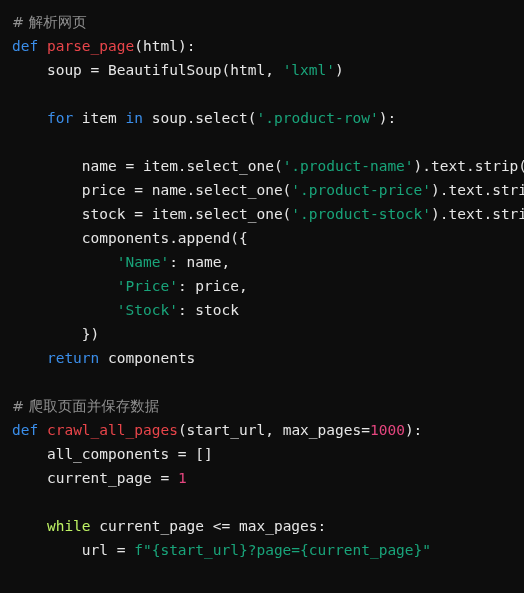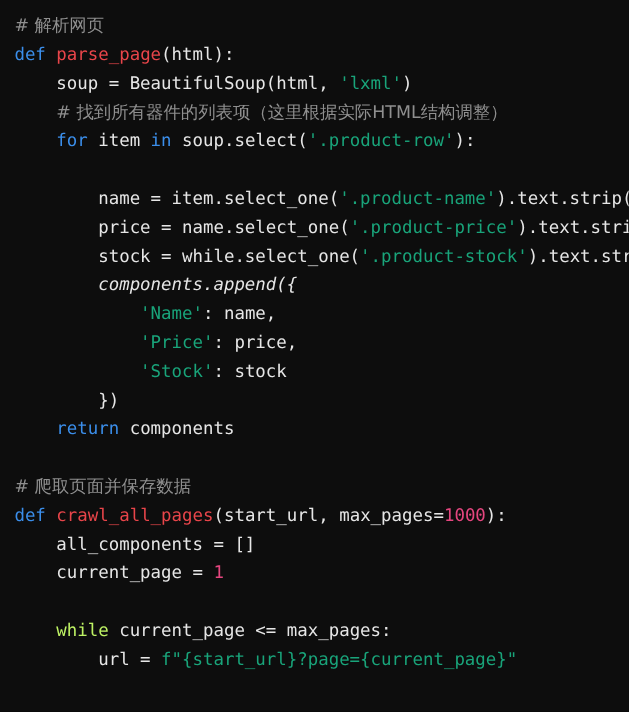--- a/index.html
+++ b/index.html
@@ -47,27 +47,27 @@
   .cjk { font-family: "DejaVu Sans", "Liberation Sans", sans-serif; }
 </style>
 </head>
 <body>
 
 <div id="app" style="background: rgb(13, 13, 13);">
   <div id="code" style="font-size: 14.5px;">
       <div class="line"><span class="tok-comment cjk" style="color: rgb(143, 143, 143);"># 解析网页</span></div>
       <div class="line"><span class="tok-keyword" style="color: rgb(59, 142, 234);">def</span><span class="tok-plain" style="color: rgb(230, 230, 230);"> </span><span class="tok-func">parse_page</span><span class="tok-plain" style="color: rgb(230, 230, 230);">(html):</span></div>
       <div class="line"><span class="tok-plain" style="color: rgb(230, 230, 230);">    soup = BeautifulSoup(html, </span><span class="tok-string" style="color: rgb(25, 164, 122);">'lxml'</span><span class="tok-plain" style="color: rgb(230, 230, 230);">)</span></div>
-      <div class="line"><span class="tok-plain" style="color: rgb(230, 230, 230);">    </span><span class="tok-comment cjk" style="color: rgb(143, 143, 143);"># 找到所有器件的列表项（这里根据实际HTML结构调整）</span></div>
+      <div class="line"><span class="tok-plain" style="color: rgb(230, 230, 230);">    </span></div>
       <div class="line"><span class="tok-plain" style="color: rgb(230, 230, 230);">    </span><span class="tok-keyword" style="color: rgb(59, 142, 234);">for</span><span class="tok-plain" style="color: rgb(230, 230, 230);"> item </span><span class="tok-keyword" style="color: rgb(59, 142, 234);">in</span><span class="tok-plain" style="color: rgb(230, 230, 230);"> soup.select(</span><span class="tok-string" style="color: rgb(25, 164, 122);">'.product-row'</span><span class="tok-plain" style="color: rgb(230, 230, 230);">):</span></div>
       <div class="line"><span class="tok-plain" style="color: rgb(230, 230, 230);">        </span></div>
       <div class="line"><span class="tok-plain" style="color: rgb(230, 230, 230);">        name = item.select_one(</span><span class="tok-string" style="color: rgb(25, 164, 122);">'.product-name'</span><span class="tok-plain" style="color: rgb(230, 230, 230);">).text.strip()</span></div>
       <div class="line"><span class="tok-plain" style="color: rgb(230, 230, 230);">        price = name.select_one(</span><span class="tok-string" style="color: rgb(25, 164, 122);">'.product-price'</span><span class="tok-plain" style="color: rgb(230, 230, 230);">).text.strip()</span></div>
-      <div class="line"><span class="tok-plain" style="color: rgb(230, 230, 230);">        stock = while.select_one(</span><span class="tok-string" style="color: rgb(25, 164, 122);">'.product-stock'</span><span class="tok-plain" style="color: rgb(230, 230, 230);">).text.strip()</span></div>
-      <div class="line"><span class="tok-plain" style="color: rgb(230, 230, 230); font-style: italic;">        components.append({</span></div>
+      <div class="line"><span class="tok-plain" style="color: rgb(230, 230, 230);">        stock = item.select_one(</span><span class="tok-string" style="color: rgb(25, 164, 122);">'.product-stock'</span><span class="tok-plain" style="color: rgb(230, 230, 230);">).text.strip()</span></div>
+      <div class="line"><span class="tok-plain" style="color: rgb(230, 230, 230);">        components.append({</span></div>
       <div class="line"><span class="tok-plain" style="color: rgb(230, 230, 230);">            </span><span class="tok-string" style="color: rgb(25, 164, 122);">'Name'</span><span class="tok-plain" style="color: rgb(230, 230, 230);">: name,</span></div>
       <div class="line"><span class="tok-plain" style="color: rgb(230, 230, 230);">            </span><span class="tok-string" style="color: rgb(25, 164, 122);">'Price'</span><span class="tok-plain" style="color: rgb(230, 230, 230);">: price,</span></div>
       <div class="line"><span class="tok-plain" style="color: rgb(230, 230, 230);">            </span><span class="tok-string" style="color: rgb(25, 164, 122);">'Stock'</span><span class="tok-plain" style="color: rgb(230, 230, 230);">: stock</span></div>
       <div class="line"><span class="tok-plain" style="color: rgb(230, 230, 230);">        })</span></div>
       <div class="line"><span class="tok-plain" style="color: rgb(230, 230, 230);">    </span><span class="tok-keyword" style="color: rgb(59, 142, 234);">return</span><span class="tok-plain" style="color: rgb(230, 230, 230);"> components</span></div>
       <div class="line blank">&nbsp;</div>
       <div class="line"><span class="tok-comment cjk" style="color: rgb(143, 143, 143);"># 爬取页面并保存数据</span></div>
       <div class="line"><span class="tok-keyword" style="color: rgb(59, 142, 234);">def</span><span class="tok-plain" style="color: rgb(230, 230, 230);"> </span><span class="tok-func">crawl_all_pages</span><span class="tok-plain" style="color: rgb(230, 230, 230);">(start_url, max_pages=</span><span class="tok-number" style="color: rgb(229, 70, 127);">1000</span><span class="tok-plain" style="color: rgb(230, 230, 230);">):</span></div>
       <div class="line"><span class="tok-plain" style="color: rgb(230, 230, 230);">    all_components = []</span></div>
       <div class="line"><span class="tok-plain" style="color: rgb(230, 230, 230);">    current_page = </span><span class="tok-number" style="color: rgb(229, 70, 127);">1</span></div>

